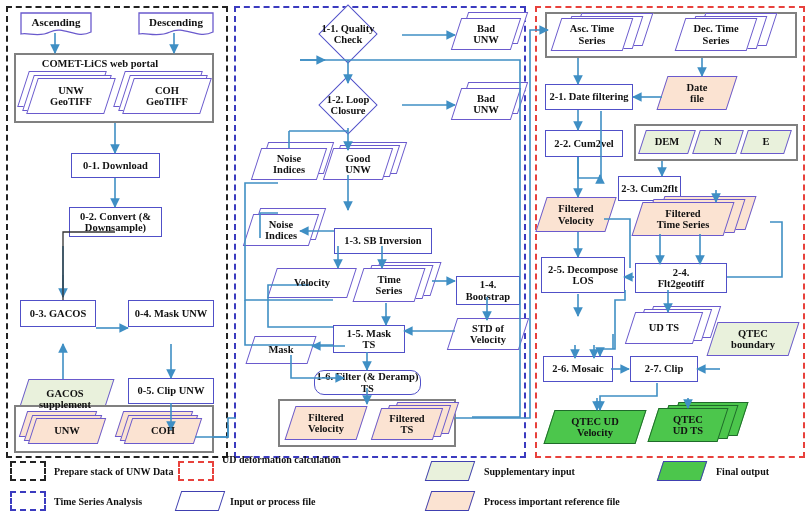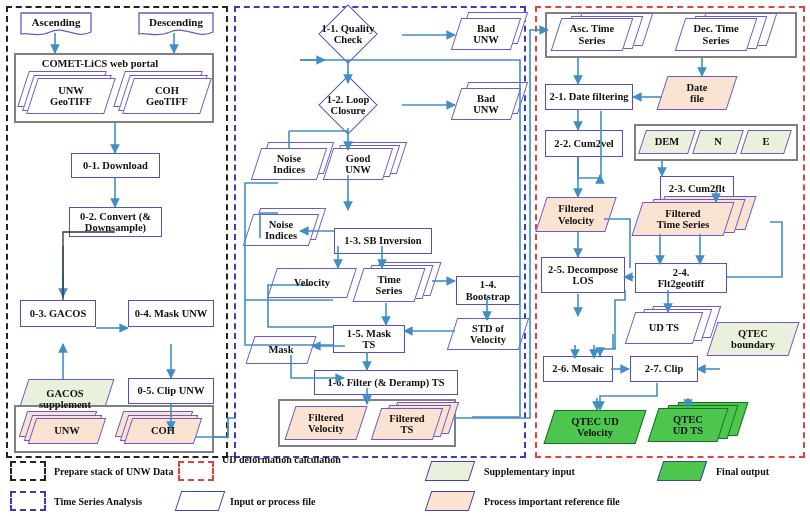--- a/index.html
+++ b/index.html
@@ -351,21 +351,21 @@
     <div class="lbl">
       <span><span>STD of</span><br><span>Velocity</span></span>
     </div>
   </div>
 
   <div class="para" style="left:250px;top:336px;width:62px;height:28px;">
     <div class="pgram fill-white"></div>
     <div class="lbl">Mask</div>
   </div>
 
-  <div class="node proc" style="left:314px;top:370px;width:144px;height:25px;">1-6. Filter (&amp; Deramp) TS</div>
+  <div class="node proc" style="left:314px;top:370px;width:107px;height:25px;border-radius:10px;">1-6. Filter (&amp; Deramp) TS</div>
 
   <div class="group grp-gray" style="left:278px;top:399px;width:178px;height:48px;"></div>
 
   <div class="para" style="left:290px;top:406px;width:72px;height:34px;">
     <div class="pgram fill-peach"></div>
     <div class="lbl">
       <span><span>Filtered</span><br><span>Velocity</span></span>
     </div>
   </div>
 
@@ -423,21 +423,21 @@
   </div>
   <div class="para" style="left:696px;top:130px;width:44px;height:24px;">
     <div class="pgram fill-green"></div>
     <div class="lbl">N</div>
   </div>
   <div class="para" style="left:744px;top:130px;width:44px;height:24px;">
     <div class="pgram fill-green"></div>
     <div class="lbl">E</div>
   </div>
 
-  <div class="node proc" style="left:660px;top:176px;width:74px;height:25px;">2-3. Cum2flt</div>
+  <div class="node proc" style="left:618px;top:176px;width:63px;height:25px;">2-3. Cum2flt</div>
 
   <div class="para" style="left:541px;top:197px;width:70px;height:35px;">
     <div class="pgram fill-peach"></div>
     <div class="lbl">
       <span><span>Filtered</span><br><span>Velocity</span></span>
     </div>
   </div>
 
   <div class="para" style="left:637px;top:202px;width:92px;height:34px;">
     <div class="stack">

